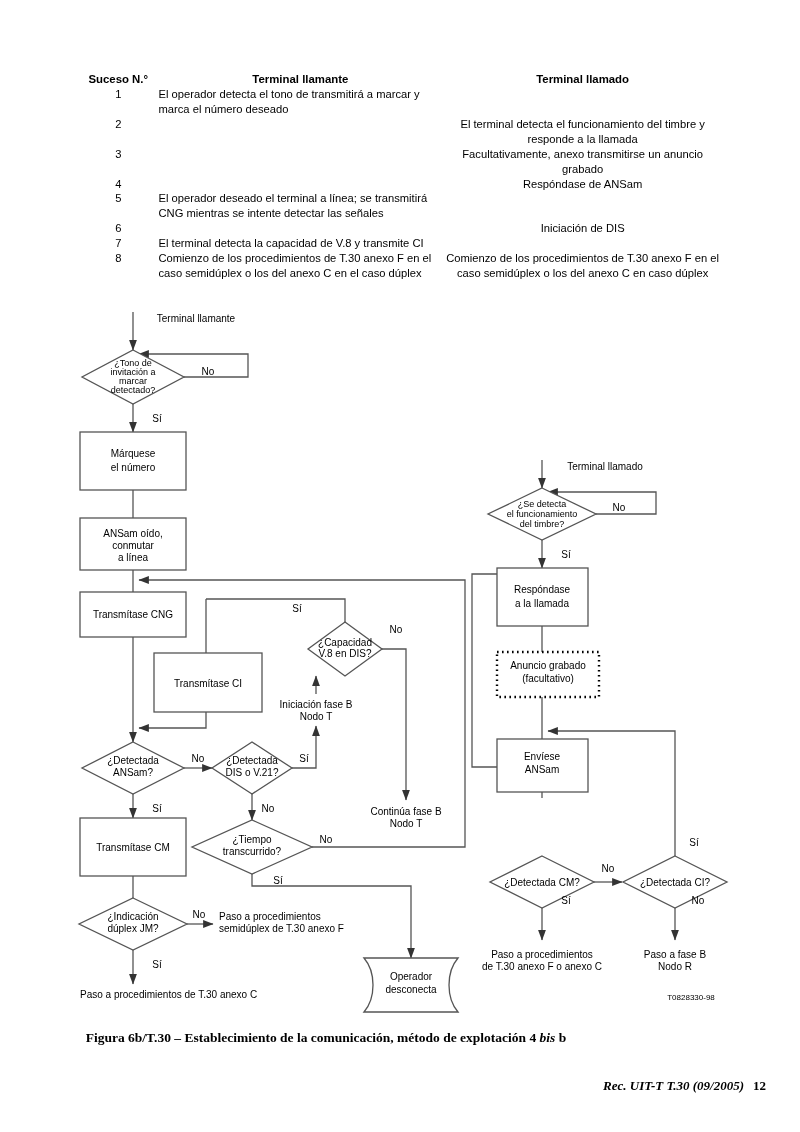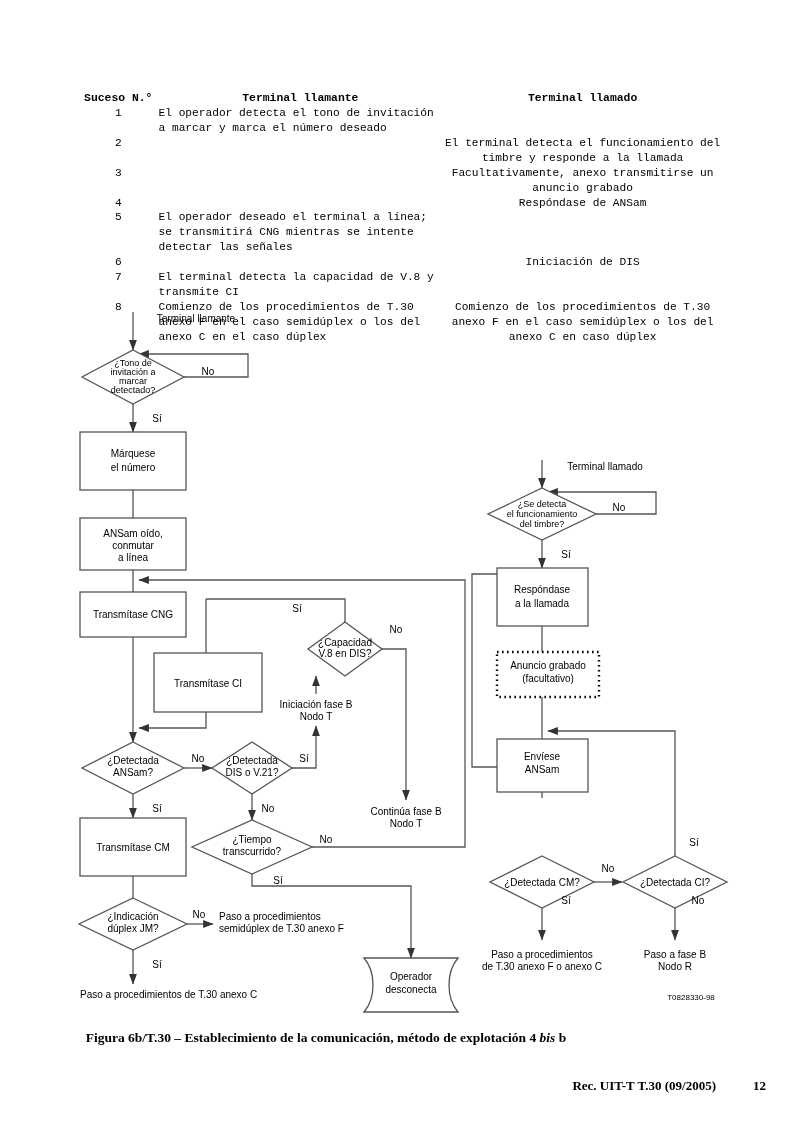--- a/index.html
+++ b/index.html
@@ -4,22 +4,22 @@
 <style>
   html,body{margin:0;padding:0;background:#fff;}
   body{
     width:800px;height:1132px;position:relative;overflow:hidden;
     font-family:"Liberation Serif",serif;color:#000;
   }
   
   #events-table{
     position:absolute;left:78px;top:72px;width:645px;
     border-collapse:collapse;
-    font-family:Liberation Mono, monospace;
-    font-size:11.2px;line-height:1.33;margin-top:19px;
+    font-family:Liberation Sans, sans-serif;
+    font-size:11.2px;line-height:1.33;
   }
   #events-table td,#events-table th{
     border:0;padding:0;vertical-align:top;
   }
   .tbl-head th{
     font-weight:bold;text-align:center;font-size:11.4px;
     padding:4px 2px 5px 2px;
     border-bottom:1.2px solid #000;
   }
   .col-num{width:80px;text-align:center;border-right:1.2px solid #000;}
@@ -38,37 +38,37 @@
   
   #fig-caption{
     position:absolute;left:0;top:1030px;width:652px;text-align:center;
     font-family:"Liberation Serif",serif;font-weight:bold;font-size:13.5px;
   }
   #fig-caption i{font-weight:bold;font-style:italic;}
   #footer{
     position:absolute;left:0;top:1078px;width:800px;
     font-family:"Liberation Serif",serif;font-weight:bold;font-size:13px;
   }
-  #footer .rec{position:absolute;right:84px;top:0;}
+  #footer .rec{position:absolute;right:56px;top:0;font-style:italic;}
   #footer .pg{position:absolute;right:34px;top:0;}
 </style>
 </head>
 <body>
 
 <table id="events-table" class="outer">
   <tbody>
       <tr class="tbl-head">
     <th class="col-num">Suceso N.°</th>
     <th class="col-a">Terminal llamante</th>
     <th class="col-b">Terminal llamado</th>
   </tr>
 
   <tr class="body-row">
     <td class="numcell rowpad">1</td>
-    <td class="acell rowpad">El operador detecta el tono de invitación a marcar y marca el número deseado</td>
+    <td class="acell rowpad">El operador detecta el tono de transmitirá a marcar y marca el número deseado</td>
     <td class="bcell rowpad"></td>
   </tr>
   <tr class="body-row">
     <td class="numcell rowpad">2</td>
     <td class="acell rowpad"></td>
     <td class="bcell rowpad">El terminal detecta el funcionamiento del timbre y responde a la llamada</td>
   </tr>
   <tr class="body-row">
     <td class="numcell rowpad">3</td>
     <td class="acell rowpad"></td>

